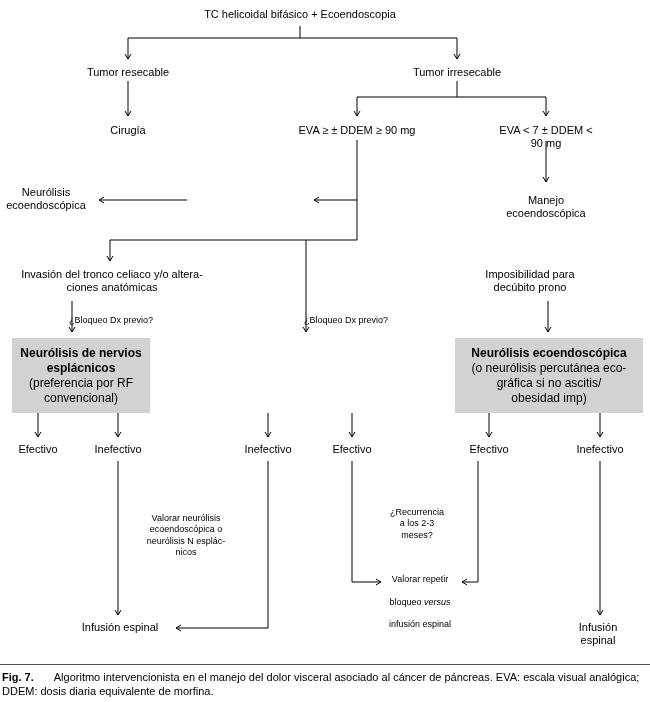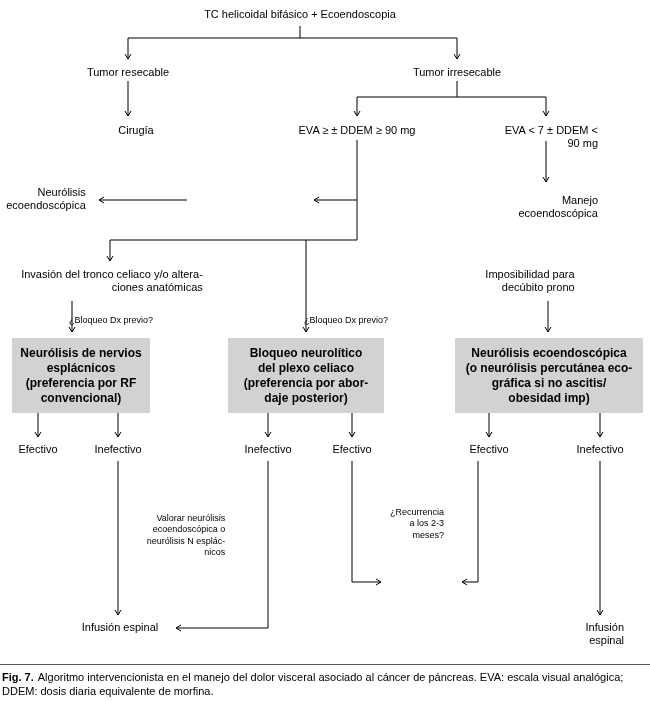--- a/index.html
+++ b/index.html
@@ -2,38 +2,38 @@
 <html style="--box-fill: #d2d2d2; --bg: #ffffff;"><head>
 <meta charset="utf-8">
 <style>
   * { margin:0; padding:0; box-sizing:border-box; }
   html,body { background:#ffffff; }
   body { font-family:"Liberation Sans","DejaVu Sans",sans-serif; color:#000; }
   .stage { position:relative; width:650px; height:702px; background:var(--bg,#fff); overflow:hidden; }
   svg.wires { position:absolute; left:0; top:0; }
   .node {
     position:absolute; transform:translateX(-50%);
-    white-space:pre-line; text-align:right;
+    white-space:pre-line; text-align:center;
     font-size:11px; line-height:1.22; color:#000;
   }
   .bold { font-weight:normal; }
   .small { font-size:9px; line-height:1.25; }
   .box {
     position:absolute; background:var(--box-fill,#d2d2d2);
     display:flex; flex-direction:column; justify-content:center; align-items:center;
     text-align:center; font-size:12px; line-height:1.25; padding:4px 8px;
   }
   .box-title { font-weight:bold; white-space:pre-line; }
-  .box-sub { white-space:pre-line;font-weight:bold; }
+  .box-sub { white-space:pre-line; }
   .rule { position:absolute; left:0; top:664px; width:650px; border-top:1px solid #555; }
   .caption {
     position:absolute; left:2px; top:670px; width:646px;
     font-size:11px; line-height:1.3; text-align:left;
   }
-  .caption .fig-label { font-weight:bold; margin-right:4px; }
+  .caption .fig-label { font-weight:bold; margin-right:20px; }
 </style>
 </head>
 <body>
 
 <div class="stage">
 
   <svg class="wires" width="650" height="702" viewBox="0 0 650 702">
     <defs>
       <marker id="arr" markerWidth="8" markerHeight="8" refX="6" refY="4" orient="auto">
         <path d="M1,1 L6,4 L1,7" fill="none" stroke="#000" stroke-width="1"></path>
@@ -68,45 +68,39 @@
       <path d="M268,461 V628 H176" marker-end="url(#arr)"></path>
       <path d="M352,461 V582 H381" marker-end="url(#arr)"></path>
       <path d="M478,461 V582 H462" marker-end="url(#arr)"></path>
       <path d="M600,461 V615" marker-end="url(#arr)"></path>
     </g>
   </svg>
 
   <div class="node" style="left:300px;top:8px">TC helicoidal bifásico + Ecoendoscopia</div>
   <div class="node bold" style="left:128px;top:66px">Tumor resecable</div>
   <div class="node bold" style="left:457px;top:66px">Tumor irresecable</div>
-  <div class="node" style="left:136px;top:124px">Cirugía</div>
+  <div class="node" style="left:128px;top:124px">Cirugía</div>
   <div class="node" style="left:357px;top:124px">EVA ≥ ± DDEM ≥ 90 mg</div>
   <div class="node" style="left:546px;top:124px">EVA &lt; 7 ± DDEM &lt; 90 mg</div>
   <div class="node" style="left:46px;top:186px">Neurólisis
 ecoendoscópica</div>
   <div class="node" style="left:546px;top:194px">Manejo ecoendoscópica</div>
   <div class="node" style="left:112px;top:268px">Invasión del tronco celiaco y/o altera-
 ciones anatómicas</div>
   <div class="node" style="left:530px;top:268px">Imposibilidad para
 decúbito prono</div>
 
   <div class="node small" style="left:111px;top:315px">¿Bloqueo Dx previo?</div>
   <div class="node small" style="left:346px;top:315px">¿Bloqueo Dx previo?</div>
 
   <div class="box" style="left:12px;top:338px;width:138px;height:75px">
     <div class="box-title">Neurólisis de nervios
 esplácnicos</div>
     <div class="box-sub">(preferencia por RF
 convencional)</div>
-  </div>
-  <div class="box" style="left:228px;top:338px;width:156px;height:75px">
-    <div class="box-title">Bloqueo neurolítico
-del plexo celiaco</div>
-    <div class="box-sub">(preferencia por abor-
-daje posterior)</div>
   </div>
   <div class="box" style="left:455px;top:338px;width:188px;height:75px">
     <div class="box-title">Neurólisis ecoendoscópica</div>
     <div class="box-sub">(o neurólisis percutánea eco-
 gráfica si no ascitis/
 obesidad imp)</div>
   </div>
 
   <div class="node" style="left:38px;top:443px">Efectivo</div>
   <div class="node" style="left:118px;top:443px">Inefectivo</div>
@@ -115,20 +109,25 @@
   <div class="node" style="left:489px;top:443px">Efectivo</div>
   <div class="node" style="left:600px;top:443px">Inefectivo</div>
 
   <div class="node small" style="left:186px;top:513px">Valorar neurólisis
 ecoendoscópica o
 neurólisis N esplác-
 nicos</div>
   <div class="node small" style="left:417px;top:507px">¿Recurrencia
 a los 2-3
 meses?</div>
+  <div class="node small" style="left:420px;top:563px">
+    <span>Valorar repetir</span><br>
+    <span>bloqueo </span><i>versus</i><br>
+    <span>infusión espinal</span>
+  </div>
 
   <div class="node" style="left:120px;top:621px">Infusión espinal</div>
   <div class="node" style="left:598px;top:621px">Infusión espinal</div>
 
   <div class="rule"></div>
   <div class="caption">
     <span class="fig-label">Fig. 7.</span><span>Algoritmo intervencionista en el manejo del dolor visceral asociado al cáncer de páncreas. EVA: escala visual analógica; DDEM: dosis diaria equivalente de morfina.</span>
   </div>
 
 </div>

